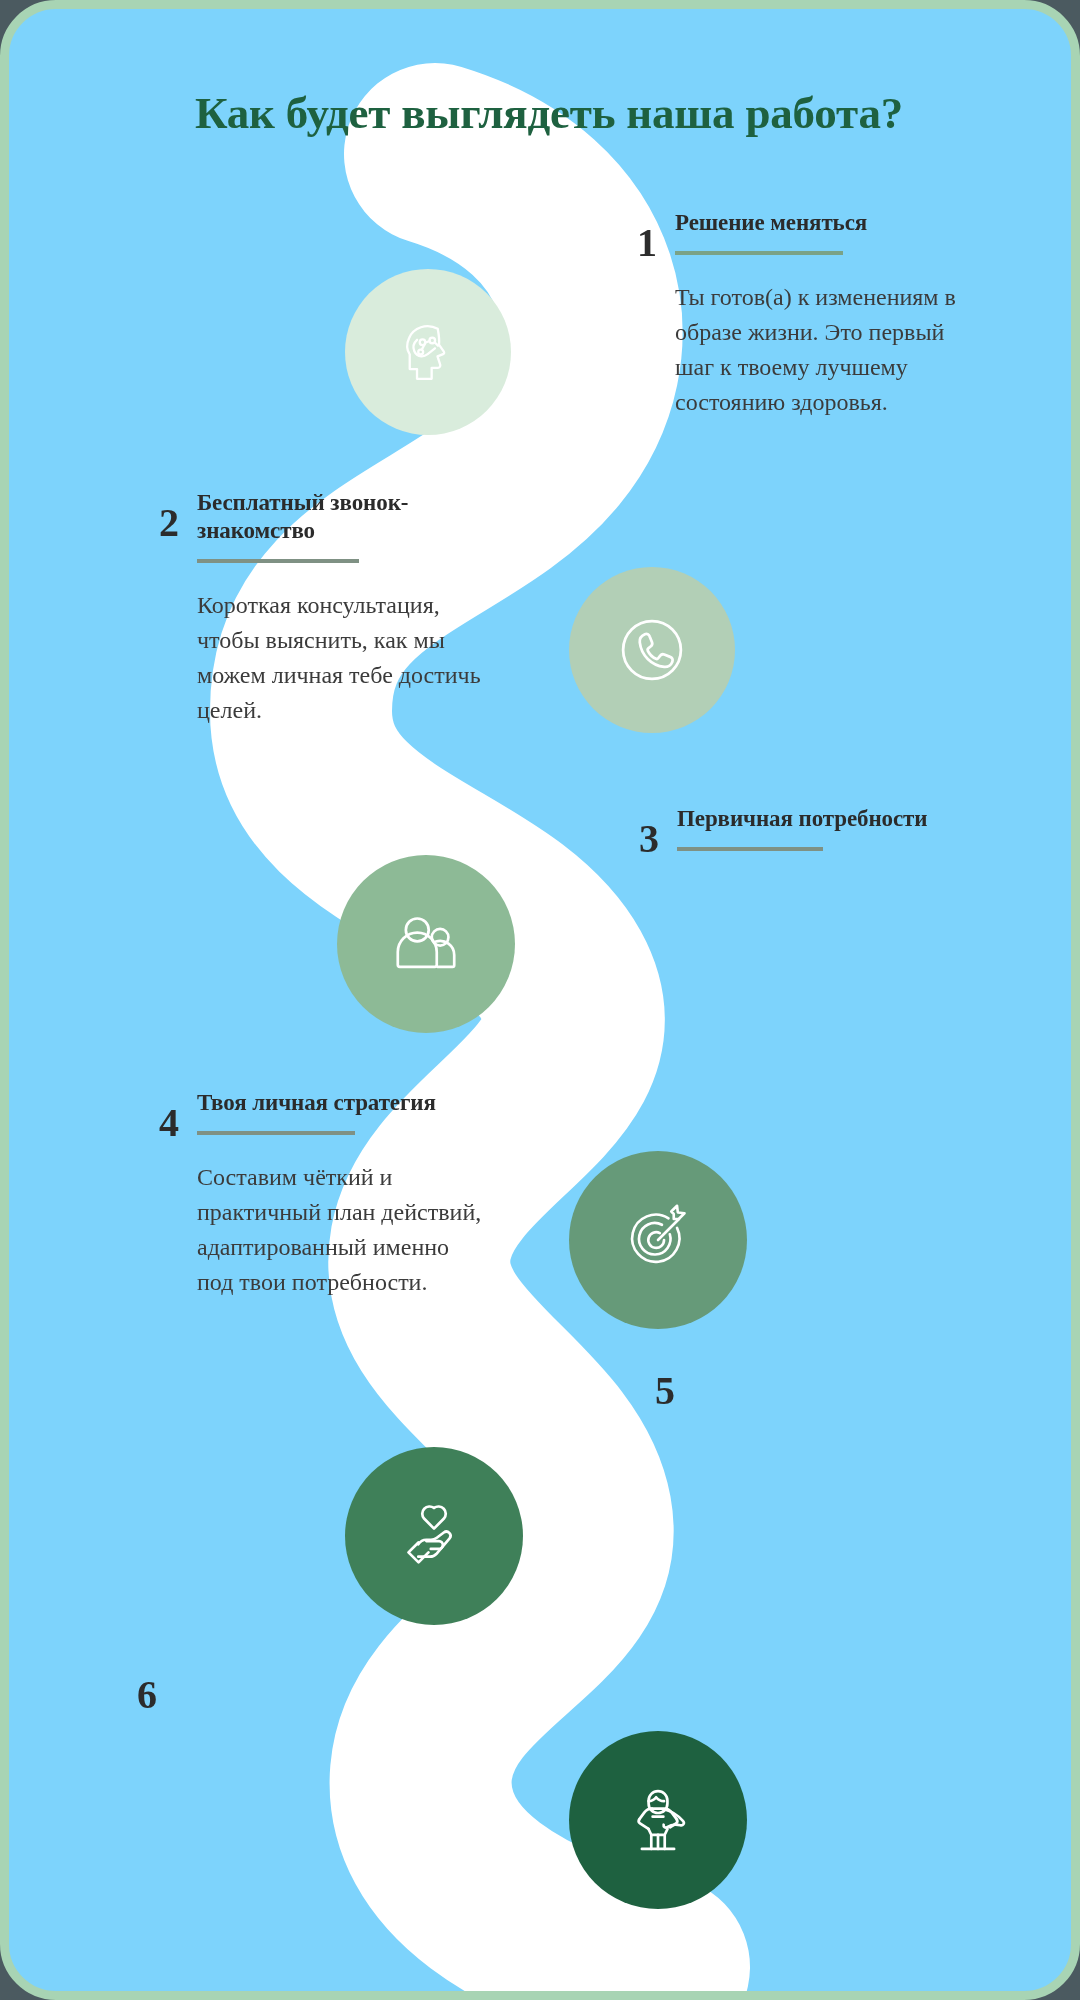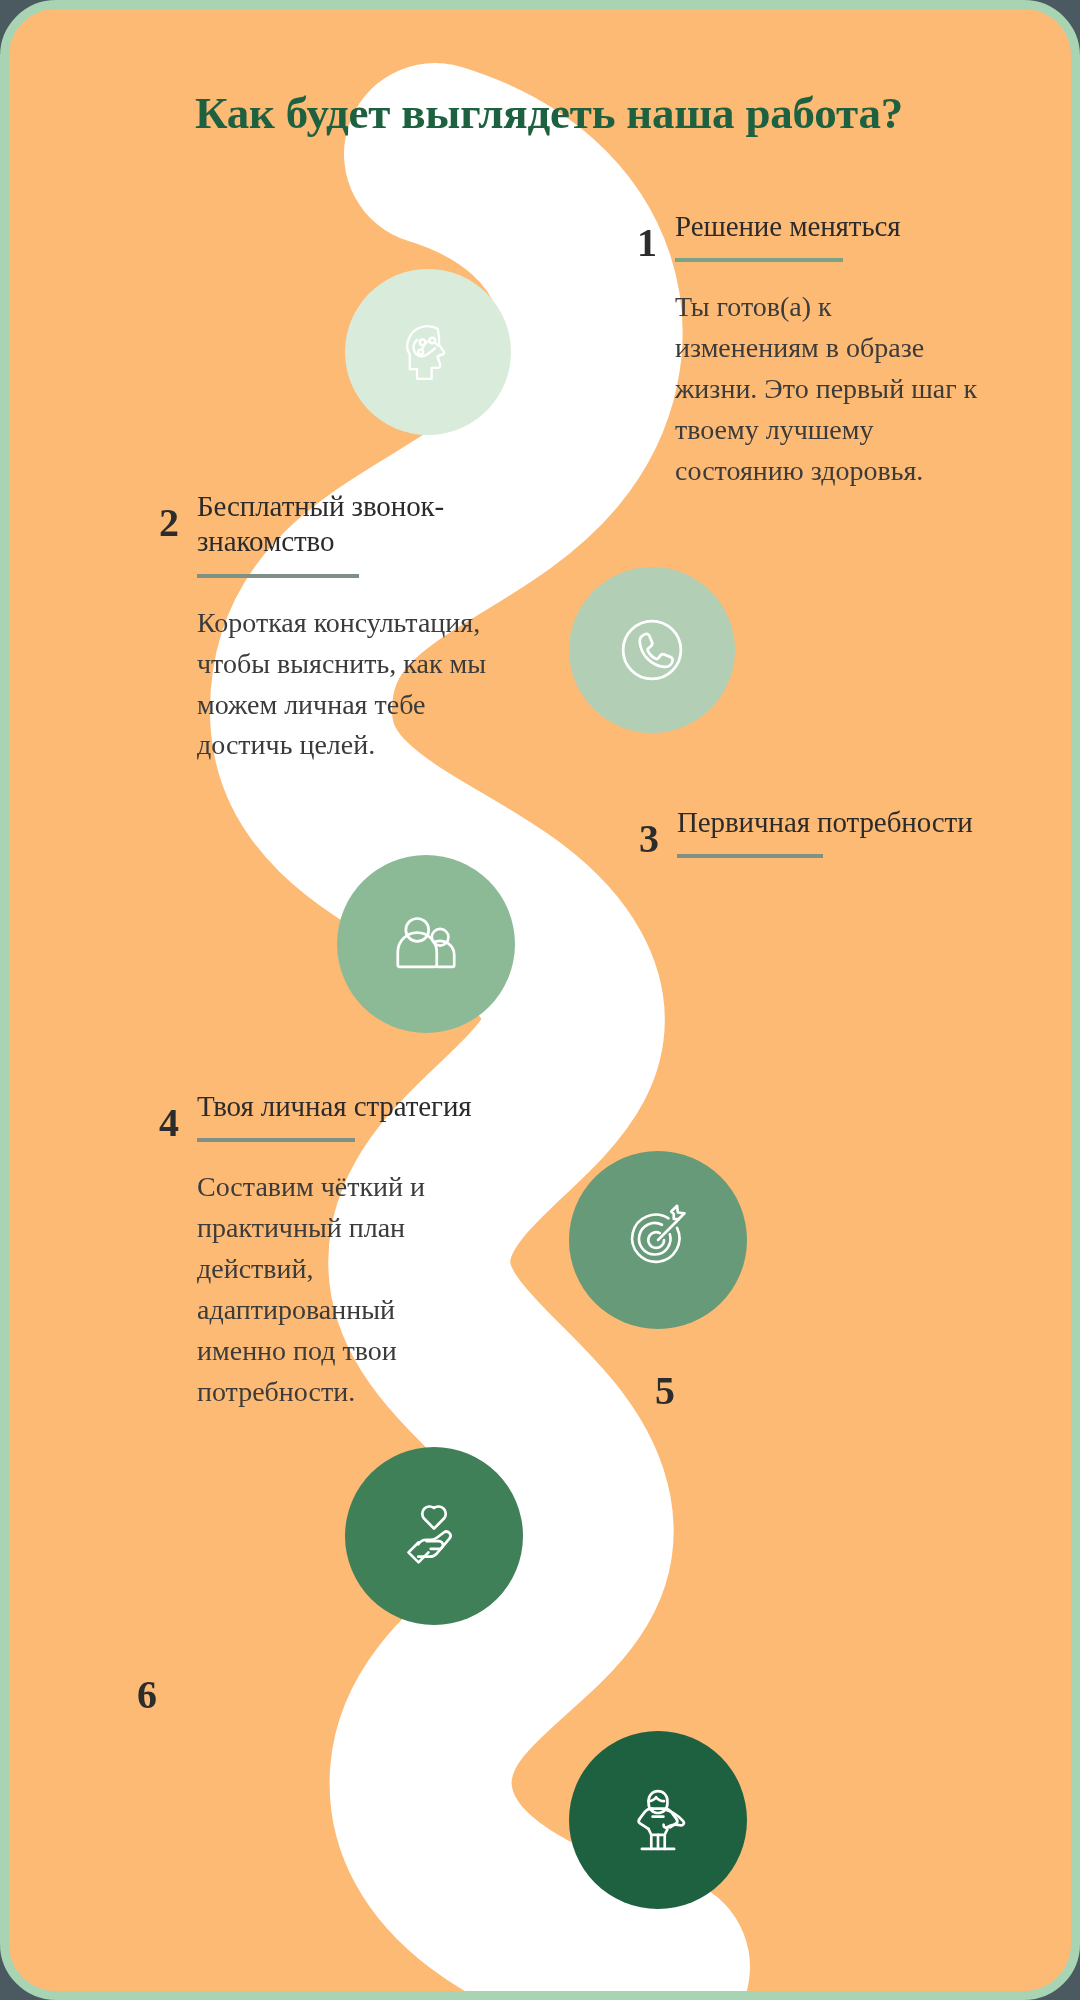--- a/index.html
+++ b/index.html
@@ -9,21 +9,21 @@
     height: 2000px;
     background: #4b5a60;
     font-family: "Liberation Serif", serif;
   }
 
   #card {
     position: absolute;
     left: 0; top: 0;
     width: 1080px;
     height: 2000px;
-    background: #fdba74;
+    background: #7dd3fc;
     border: 9px solid #a8d4b4;
     border-radius: 56px;
     overflow: hidden;
   }
 
   
   #ribbon {
     position: absolute;
     left: 0; top: 0;
     width: 1080px;
@@ -70,36 +70,36 @@
     text-align: right;
     flex: 0 0 52px;
     padding-top: 14px;
     font-family: "Liberation Serif", serif;
   }
   .step-body {
     margin-left: 18px;
     flex: 1 1 auto;
   }
   .step-title {
-    font-size: 29px;
-    font-weight: normal;
+    font-size: 23px;
+    font-weight: bold;
     color: #2b2b2b;
     line-height: 1.22;
     letter-spacing: -0.1px;
     font-family: "Liberation Serif", serif;
   }
   .step-rule {
     width: 148px;
     height: 4px;
     background: #7f9184;
     margin-top: 14px;
     margin-bottom: 25px;
   }
   .step-desc {
-    font-size: 28px;
+    font-size: 24px;
     line-height: 1.46;
     color: #3b3b3b;
     font-family: "Liberation Serif", serif;
   }
 
   
   #step-1 { left: 596px; top: 200px; width: 376px; }
   #step-1 .step-rule { width: 168px; background: #7aa287; }
   #step-2 { left: 118px; top: 480px; width: 360px; }
   #step-2 .step-rule { width: 162px; }

